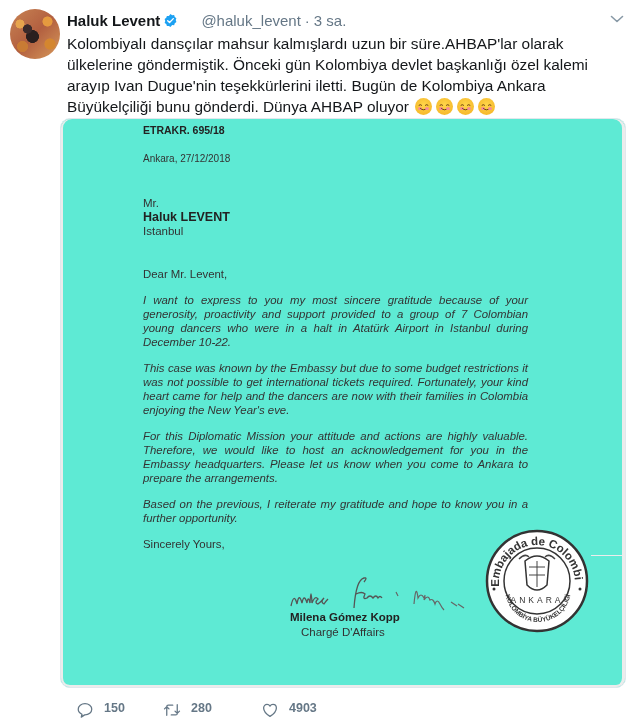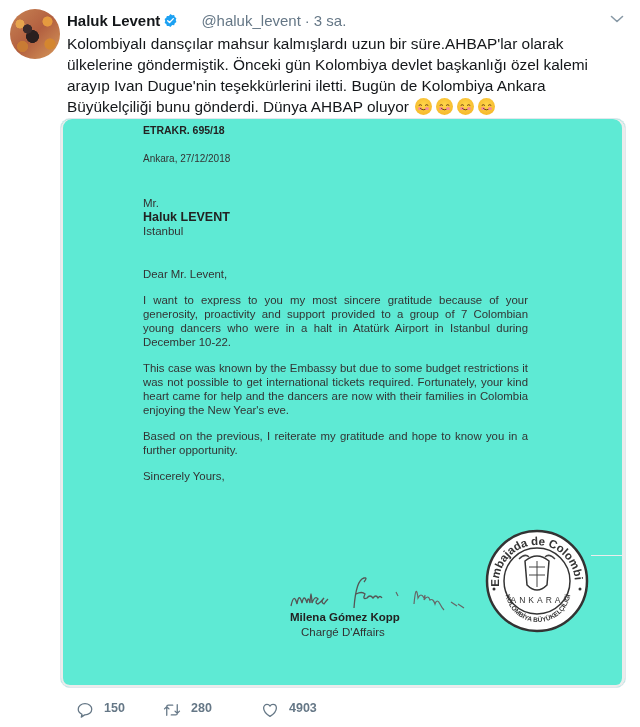--- a/index.html
+++ b/index.html
@@ -46,21 +46,21 @@
     overflow: hidden;
   }
   .letter { position: absolute; left: 0; top: 0; width: 566px; height: 570px; font-family: "Liberation Sans", sans-serif; color: #222; }
   .ref { position: absolute; left: 82px; top: 5px; font-size: 10.5px; font-weight: bold; color: #222; }
   .date { position: absolute; left: 82px; top: 34px; font-size: 10px; color: #333; }
   .addr { position: absolute; left: 82px; top: 77px; font-size: 11.5px; line-height: 14px; color: #333; }
   .addr .name { font-weight: bold; font-size: 12.5px; color: #222; }
 
   .body-wrap { position: absolute; left: 82px; top: 148px; width: 385px; font-size: 11.4px; line-height: 14px; color: #333; }
   .salutation { margin-bottom: 12px; }
-  .para { text-align: justify; margin-bottom: 12px; }
+  .para { text-align: justify; margin-bottom: 12px; font-style: italic; }
   .closing { margin-top: 2px; }
 
   .signature { position: absolute; left: 225px; top: 455px; width: 185px; height: 40px; }
   .signer { position: absolute; left: 229px; top: 492px; font-size: 11.5px; font-weight: bold; color: #222; }
   .signer-title { position: absolute; left: 240px; top: 507px; font-size: 11.5px; color: #333; }
 
   .seal { position: absolute; left: 424px; top: 410px; width: 104px; height: 104px; }
   .seal-line { position: absolute; left: 530px; top: 436px; width: 36px; height: 1px; background: #ececec; }
 
   .actions { position: absolute; left: 76px; top: 700px; height: 20px; display: flex; align-items: center; }
@@ -129,20 +129,21 @@
       <div class="addr">
         <div>Mr.</div>
         <div class="name">Haluk LEVENT</div>
         <div>Istanbul</div>
       </div>
 
       <div class="body-wrap">
         <div class="salutation">Dear Mr. Levent,</div>
         <div class="para">I want to express to you my most sincere gratitude because of your generosity, proactivity and support provided to a group of 7 Colombian young dancers who were in a halt in Atatürk Airport in Istanbul during December 10-22.</div>
         <div class="para">This case was known by the Embassy but due to some budget restrictions it was not possible to get international tickets required. Fortunately, your kind heart came for help and the dancers are now with their families in Colombia enjoying the New Year's eve.</div>
+        <div class="para">For this Diplomatic Mission your attitude and actions are highly valuable. Therefore, we would like to host an acknowledgement for you in the Embassy headquarters. Please let us know when you come to Ankara to prepare the arrangements.</div>
         <div class="para">Based on the previous, I reiterate my gratitude and hope to know you in a further opportunity.</div>
         <div class="closing">Sincerely Yours,</div>
       </div>
 
       <svg class="signature" viewBox="0 0 185 40">
         <path d="M5 32 q3-14 6-2 q2-12 5-1 q2-10 5 0 q1-8 3 0 q1-18 2 0 q3-8 6-4 q-4 4 0 5 q3-2 6-6 q-4 4 0 6 q2-3 4-5" fill="none" stroke="#555" stroke-width="1.3"></path>
         <path d="M68 34 q2-28 10-30 q4-1 0 4 M70 20 q6-3 9 0 q-3 6 2 4 q3-4 6 0 q3-4 5 0 q2-3 4 0" fill="none" stroke="#555" stroke-width="1.3"></path>
         <path d="M110 18 l2 4 M128 30 q2-22 4-6 q3-6 6 0 q2-6 0 2 q4-6 6 0 q3-2 5 4 q2-6 5 0 q2 4 4 6 M165 28 l6 4 M172 30 l6 4" fill="none" stroke="#666" stroke-width="1.2"></path>
       </svg>
       <div class="signer">Milena Gómez Kopp</div>

